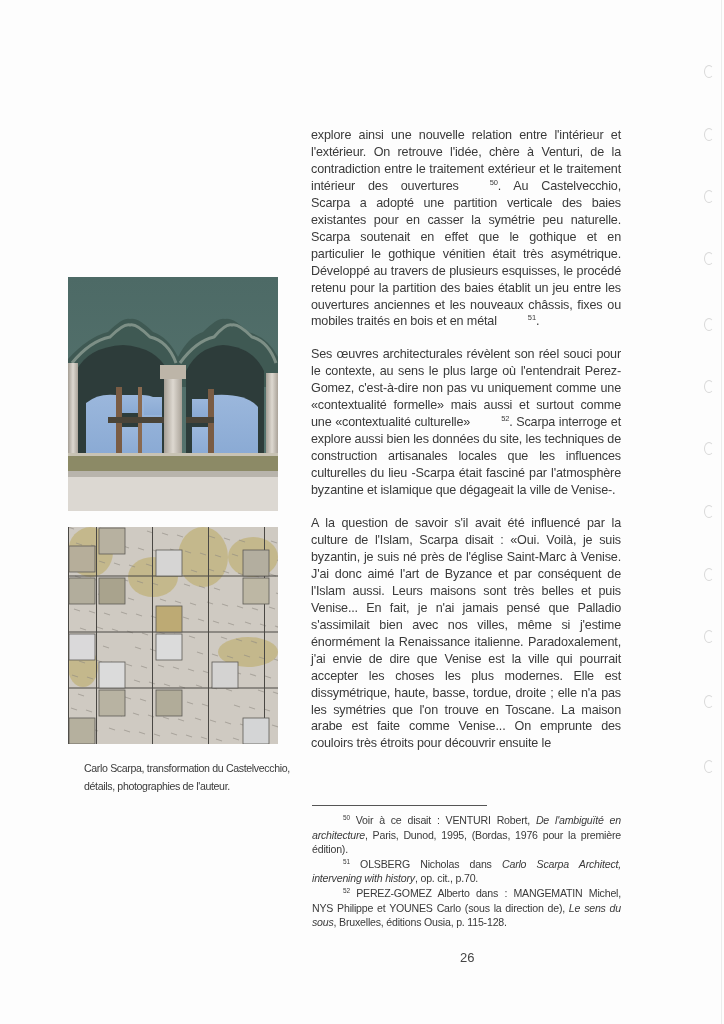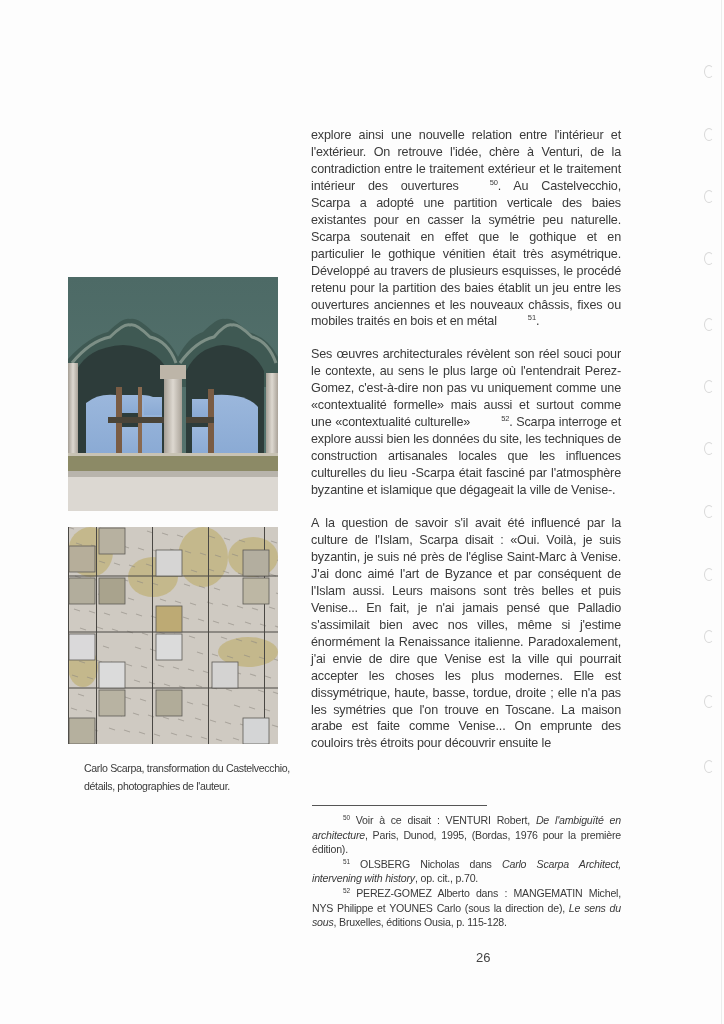--- a/index.html
+++ b/index.html
@@ -35,21 +35,21 @@
     font-size:10.6px; line-height:18px; letter-spacing:-0.35px; color:#3a3a3a;
   }
 
   .fn-rule { position:absolute; left:312px; top:805px; width:175px; height:1px; background:#555; }
   .footnotes {
     position:absolute; left:312px; top:813px; width:309px;
     font-size:10.6px; line-height:14.6px; text-align:justify; letter-spacing:-0.2px;
   }
   .footnotes p { margin:0; }
   .footnotes sup { font-size:6.5px; vertical-align:4px; }
-  .page-number { position:absolute; left:476px; top:950px; font-size:13px; color:#444; }
+  .page-number { position:absolute; left:460px; top:950px; font-size:13px; color:#444; }
 </style>
 </head>
 <body>
 
 <div class="edge-line"></div>
 <div class="punch-strip" id="punches">
     <div class="punch" style="top: 65px;"></div>
     <div class="punch" style="top: 128px;"></div>
     <div class="punch" style="top: 190px;"></div>
     <div class="punch" style="top: 252px;"></div>

